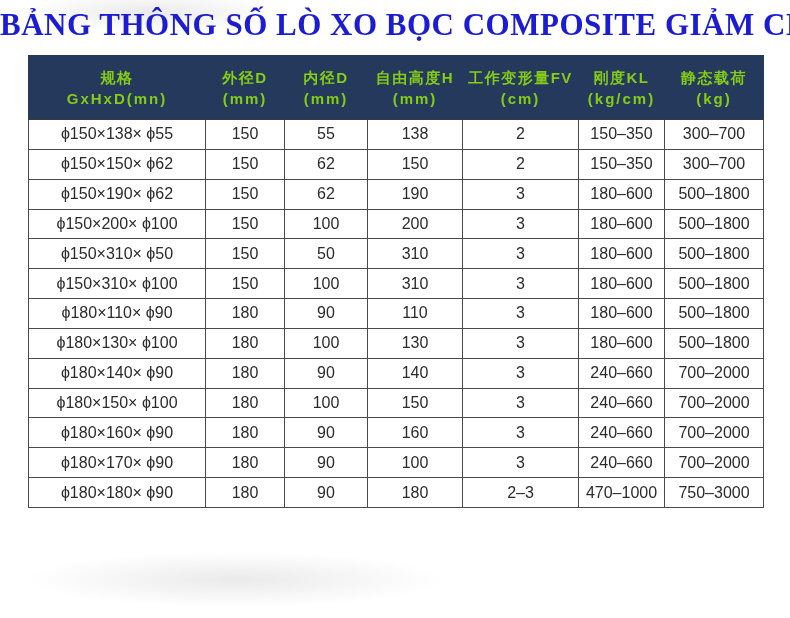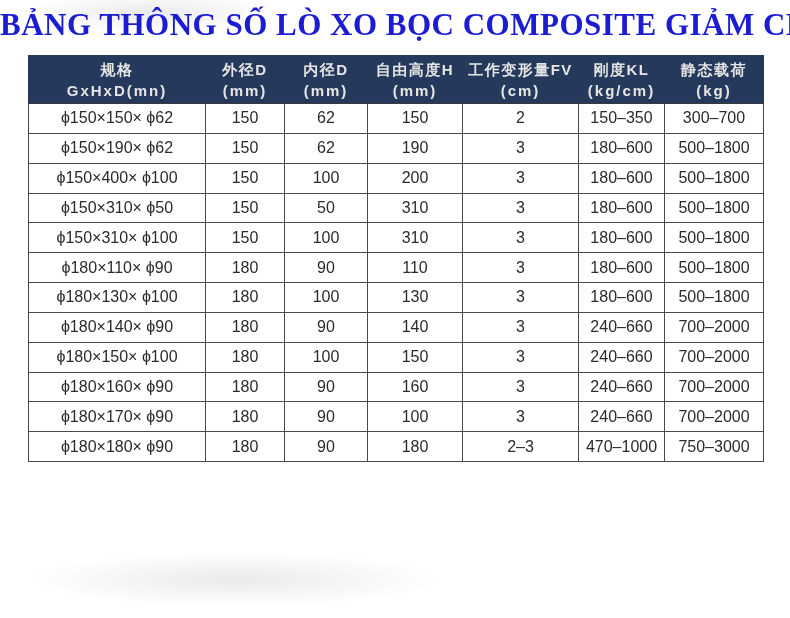--- a/index.html
+++ b/index.html
@@ -53,25 +53,25 @@
     position: absolute;
     left: 28px; top: 55px;
     width: 735px;
     border-collapse: collapse;
     table-layout: fixed;
     z-index: 2;
     background: transparent;
   }
   table.spec thead th {
     background: #24395b;
-    color: #e5e5e5;
+    color: #84cc16;
     font-size: 15px;
     font-weight: bold;
     letter-spacing: 1.5px;
-    height: 48px;
+    height: 64px;
     line-height: 1.4;
     border: 1px solid #24395b;
     border-left: 1px solid #8d9aab;
     border-bottom: 1px solid #3a3a3a;
     vertical-align: middle;
     text-align: center;
     padding: 1px 0;
     margin-left: 10px;
   }
   table.spec thead th:first-child { border-left: 1px solid #24395b; }
@@ -137,39 +137,48 @@
             <div class="l2">(kg/cm)</div>
           </th>
           <th>
             <div class="l1">静态载荷</div>
             <div class="l2">(kg)</div>
           </th>
         </tr>
     </thead>
     <tbody>
         <tr>
-          <td>ϕ150×150× ϕ62</td>
-          <td>150</td>
-          <td>62</td>
-          <td>150</td>
+          <td>ϕ150×138× ϕ55</td>
+          <td>150</td>
+          <td>55</td>
+          <td>138</td>
           <td>2</td>
           <td>150–350</td>
           <td>300–700</td>
         </tr>
         <tr>
+          <td>ϕ150×150× ϕ62</td>
+          <td>150</td>
+          <td>62</td>
+          <td>150</td>
+          <td>2</td>
+          <td>150–350</td>
+          <td>300–700</td>
+        </tr>
+        <tr>
           <td>ϕ150×190× ϕ62</td>
           <td>150</td>
           <td>62</td>
           <td>190</td>
           <td>3</td>
           <td>180–600</td>
           <td>500–1800</td>
         </tr>
         <tr>
-          <td>ϕ150×400× ϕ100</td>
+          <td>ϕ150×200× ϕ100</td>
           <td>150</td>
           <td>100</td>
           <td>200</td>
           <td>3</td>
           <td>180–600</td>
           <td>500–1800</td>
         </tr>
         <tr>
           <td>ϕ150×310× ϕ50</td>
           <td>150</td>

